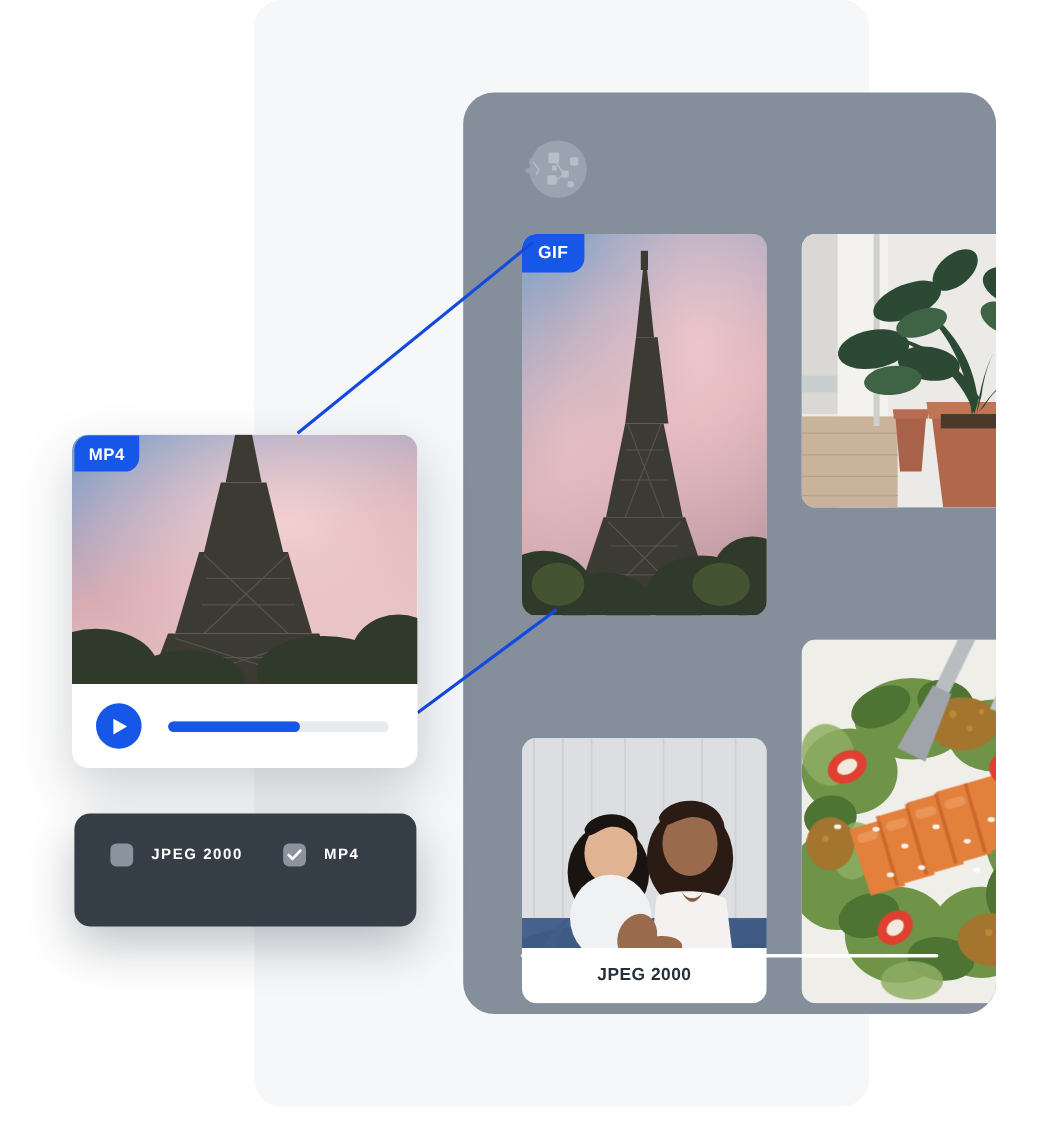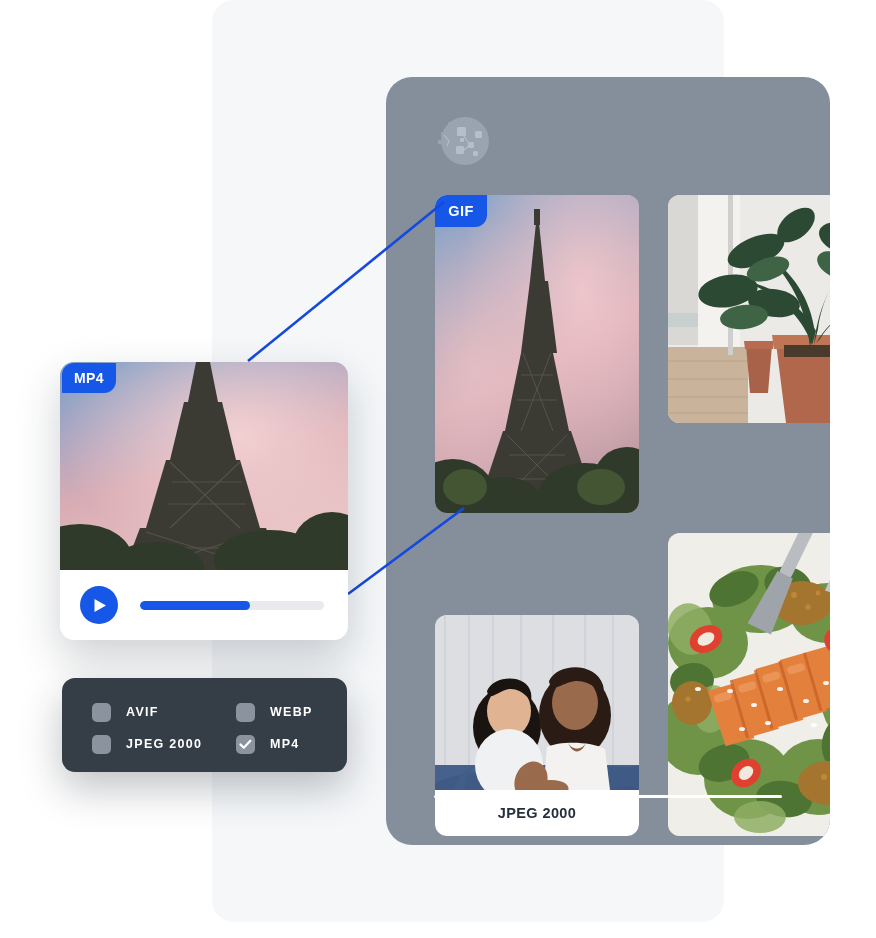--- a/index.html
+++ b/index.html
@@ -422,30 +422,20 @@
       <div class="progress-track">
         <div class="progress-fill" id="progress-fill" style="width: 60%;"></div>
       </div>
     </div>
   </div>
 
   <div class="formats-panel">
     <div class="fmt-row">
       <label class="fmt-item col1">
         <span class="cbox"></span>
-        <span class="fmt-label">AVIF</span>
-      </label>
-      <label class="fmt-item">
-        <span class="cbox"></span>
-        <span class="fmt-label">WEBP</span>
-      </label>
-    </div>
-    <div class="fmt-row">
-      <label class="fmt-item col1">
-        <span class="cbox"></span>
         <span class="fmt-label">JPEG 2000</span>
       </label>
       <label class="fmt-item">
         <span class="cbox">
           <svg width="13" height="11" viewBox="0 0 13 11" aria-hidden="true">
             <path d="M1.5 5.4 L4.8 8.8 L11.3 1.8" fill="none" stroke="#ffffff" stroke-width="2.2" stroke-linecap="round" stroke-linejoin="round"></path>
           </svg>
         </span>
         <span class="fmt-label">MP4</span>
       </label>

